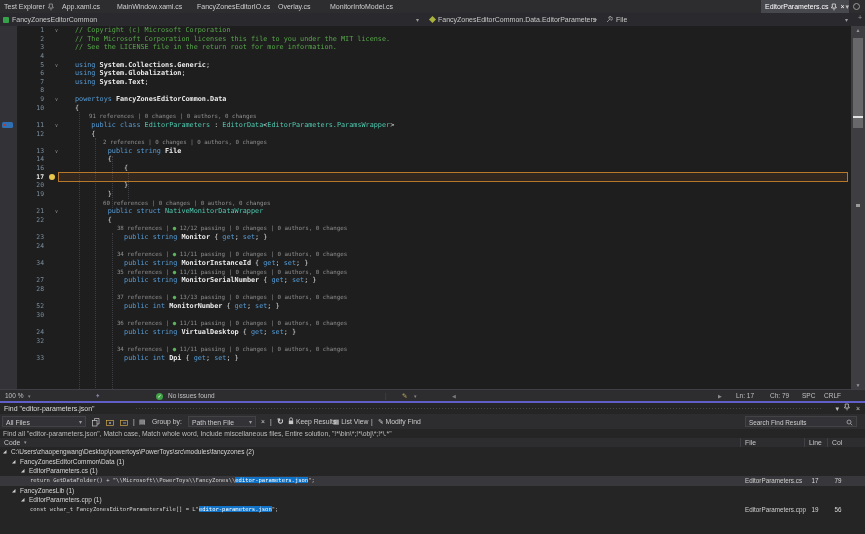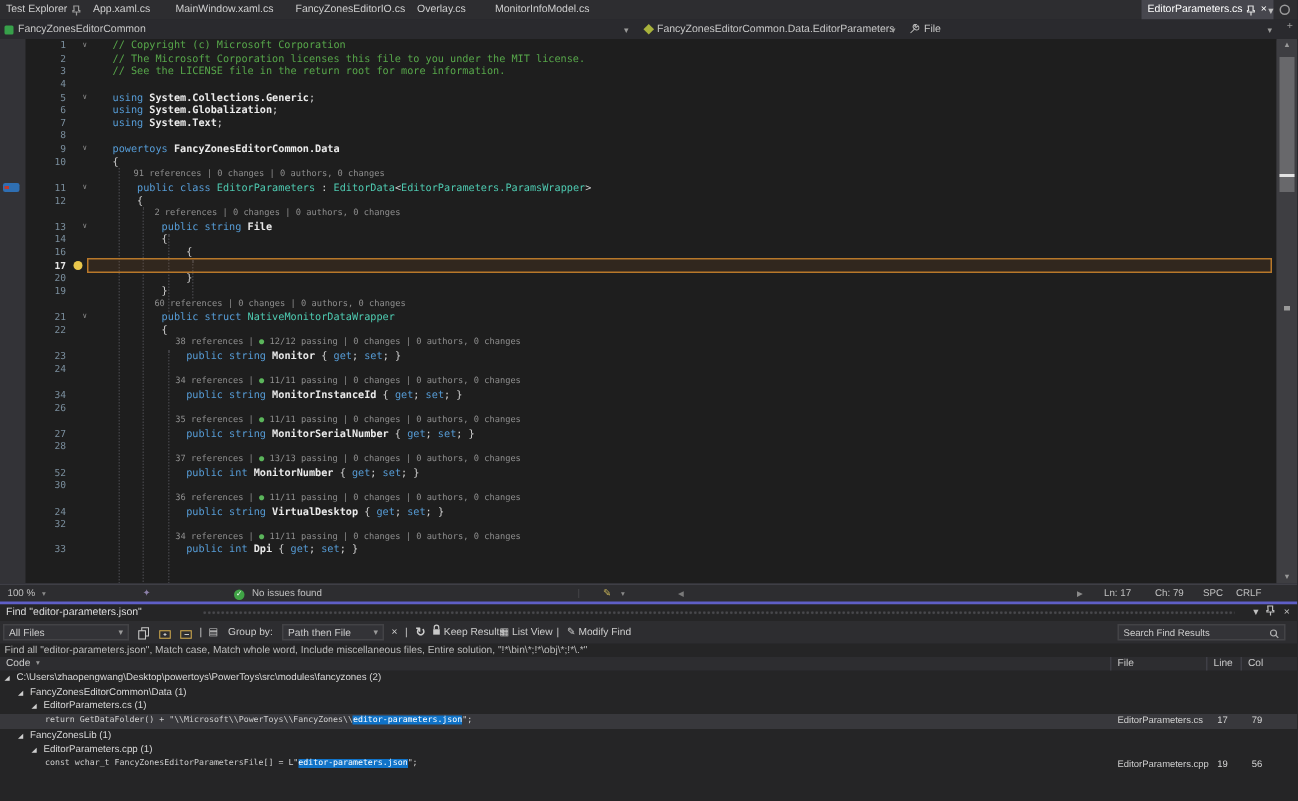--- a/index.html
+++ b/index.html
@@ -180,21 +180,20 @@
         <div class="crow"><span class="ln">20</span><span class="code"><span class="tok pl">            }</span></span></div>
         <div class="crow"><span class="ln">19</span><span class="code"><span class="tok pl">        }</span></span></div>
         <div class="crow clrow"><span class="ln"></span><span class="code"><span class="tok cl">        60 references | 0 changes | 0 authors, 0 changes</span></span></div>
         <div class="crow"><span class="ln">21</span><span class="fold">∨</span><span class="code"><span class="tok kw">        public struct </span><span class="tok ty">NativeMonitorDataWrapper</span></span></div>
         <div class="crow"><span class="ln">22</span><span class="code"><span class="tok pl">        {</span></span></div>
         <div class="crow clrow"><span class="ln"></span><span class="code"><span class="tok cl">            38 references | </span><span class="tok cg">● </span><span class="tok cl">12/12 passing | 0 changes | 0 authors, 0 changes</span></span></div>
         <div class="crow"><span class="ln">23</span><span class="code"><span class="tok kw">            public string </span><span class="tok id">Monitor</span><span class="tok pl"> { </span><span class="tok kw">get</span><span class="tok pl">; </span><span class="tok kw">set</span><span class="tok pl">; }</span></span></div>
         <div class="crow"><span class="ln">24</span><span class="code"></span></div>
         <div class="crow clrow"><span class="ln"></span><span class="code"><span class="tok cl">            34 references | </span><span class="tok cg">● </span><span class="tok cl">11/11 passing | 0 changes | 0 authors, 0 changes</span></span></div>
         <div class="crow"><span class="ln">34</span><span class="code"><span class="tok kw">            public string </span><span class="tok id">MonitorInstanceId</span><span class="tok pl"> { </span><span class="tok kw">get</span><span class="tok pl">; </span><span class="tok kw">set</span><span class="tok pl">; }</span></span></div>
-        <div class="crow"><span class="ln">26</span><span class="code"></span></div>
         <div class="crow clrow"><span class="ln"></span><span class="code"><span class="tok cl">            35 references | </span><span class="tok cg">● </span><span class="tok cl">11/11 passing | 0 changes | 0 authors, 0 changes</span></span></div>
         <div class="crow"><span class="ln">27</span><span class="code"><span class="tok kw">            public string </span><span class="tok id">MonitorSerialNumber</span><span class="tok pl"> { </span><span class="tok kw">get</span><span class="tok pl">; </span><span class="tok kw">set</span><span class="tok pl">; }</span></span></div>
         <div class="crow"><span class="ln">28</span><span class="code"></span></div>
         <div class="crow clrow"><span class="ln"></span><span class="code"><span class="tok cl">            37 references | </span><span class="tok cg">● </span><span class="tok cl">13/13 passing | 0 changes | 0 authors, 0 changes</span></span></div>
         <div class="crow"><span class="ln">52</span><span class="code"><span class="tok kw">            public int </span><span class="tok id">MonitorNumber</span><span class="tok pl"> { </span><span class="tok kw">get</span><span class="tok pl">; </span><span class="tok kw">set</span><span class="tok pl">; }</span></span></div>
         <div class="crow"><span class="ln">30</span><span class="code"></span></div>
         <div class="crow clrow"><span class="ln"></span><span class="code"><span class="tok cl">            36 references | </span><span class="tok cg">● </span><span class="tok cl">11/11 passing | 0 changes | 0 authors, 0 changes</span></span></div>
         <div class="crow"><span class="ln">24</span><span class="code"><span class="tok kw">            public string </span><span class="tok id">VirtualDesktop</span><span class="tok pl"> { </span><span class="tok kw">get</span><span class="tok pl">; </span><span class="tok kw">set</span><span class="tok pl">; }</span></span></div>
         <div class="crow"><span class="ln">32</span><span class="code"></span></div>
         <div class="crow clrow"><span class="ln"></span><span class="code"><span class="tok cl">            34 references | </span><span class="tok cg">● </span><span class="tok cl">11/11 passing | 0 changes | 0 authors, 0 changes</span></span></div>

